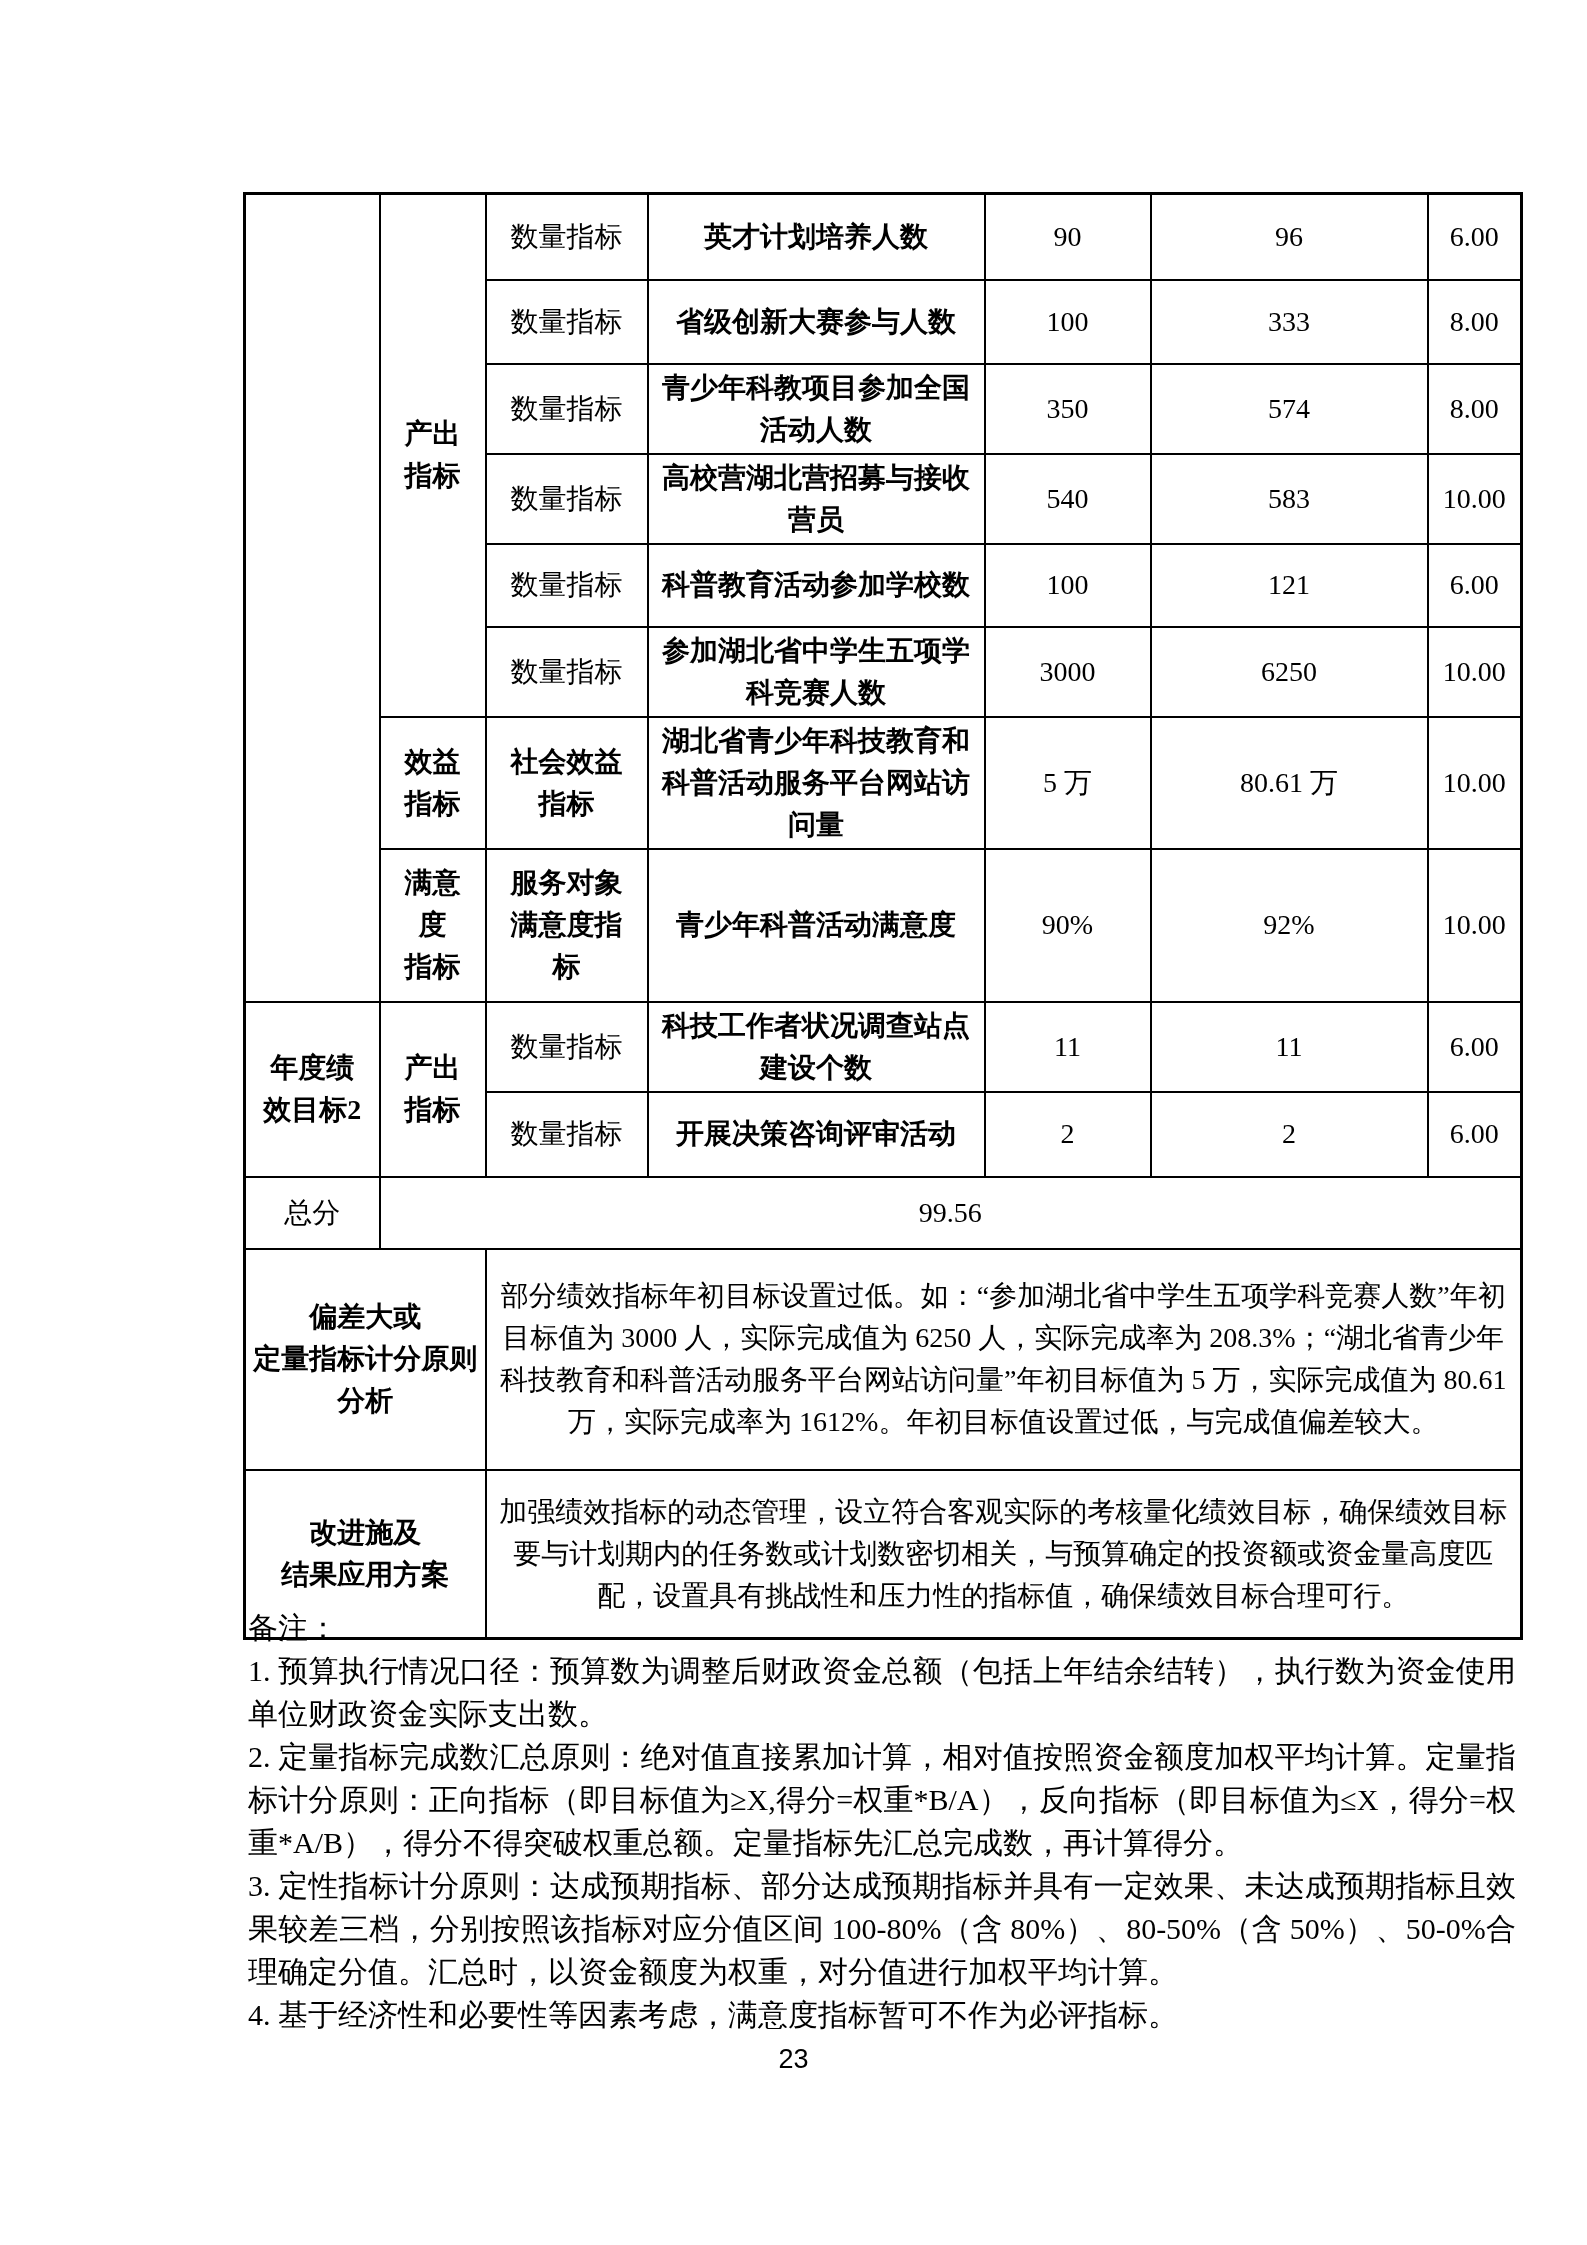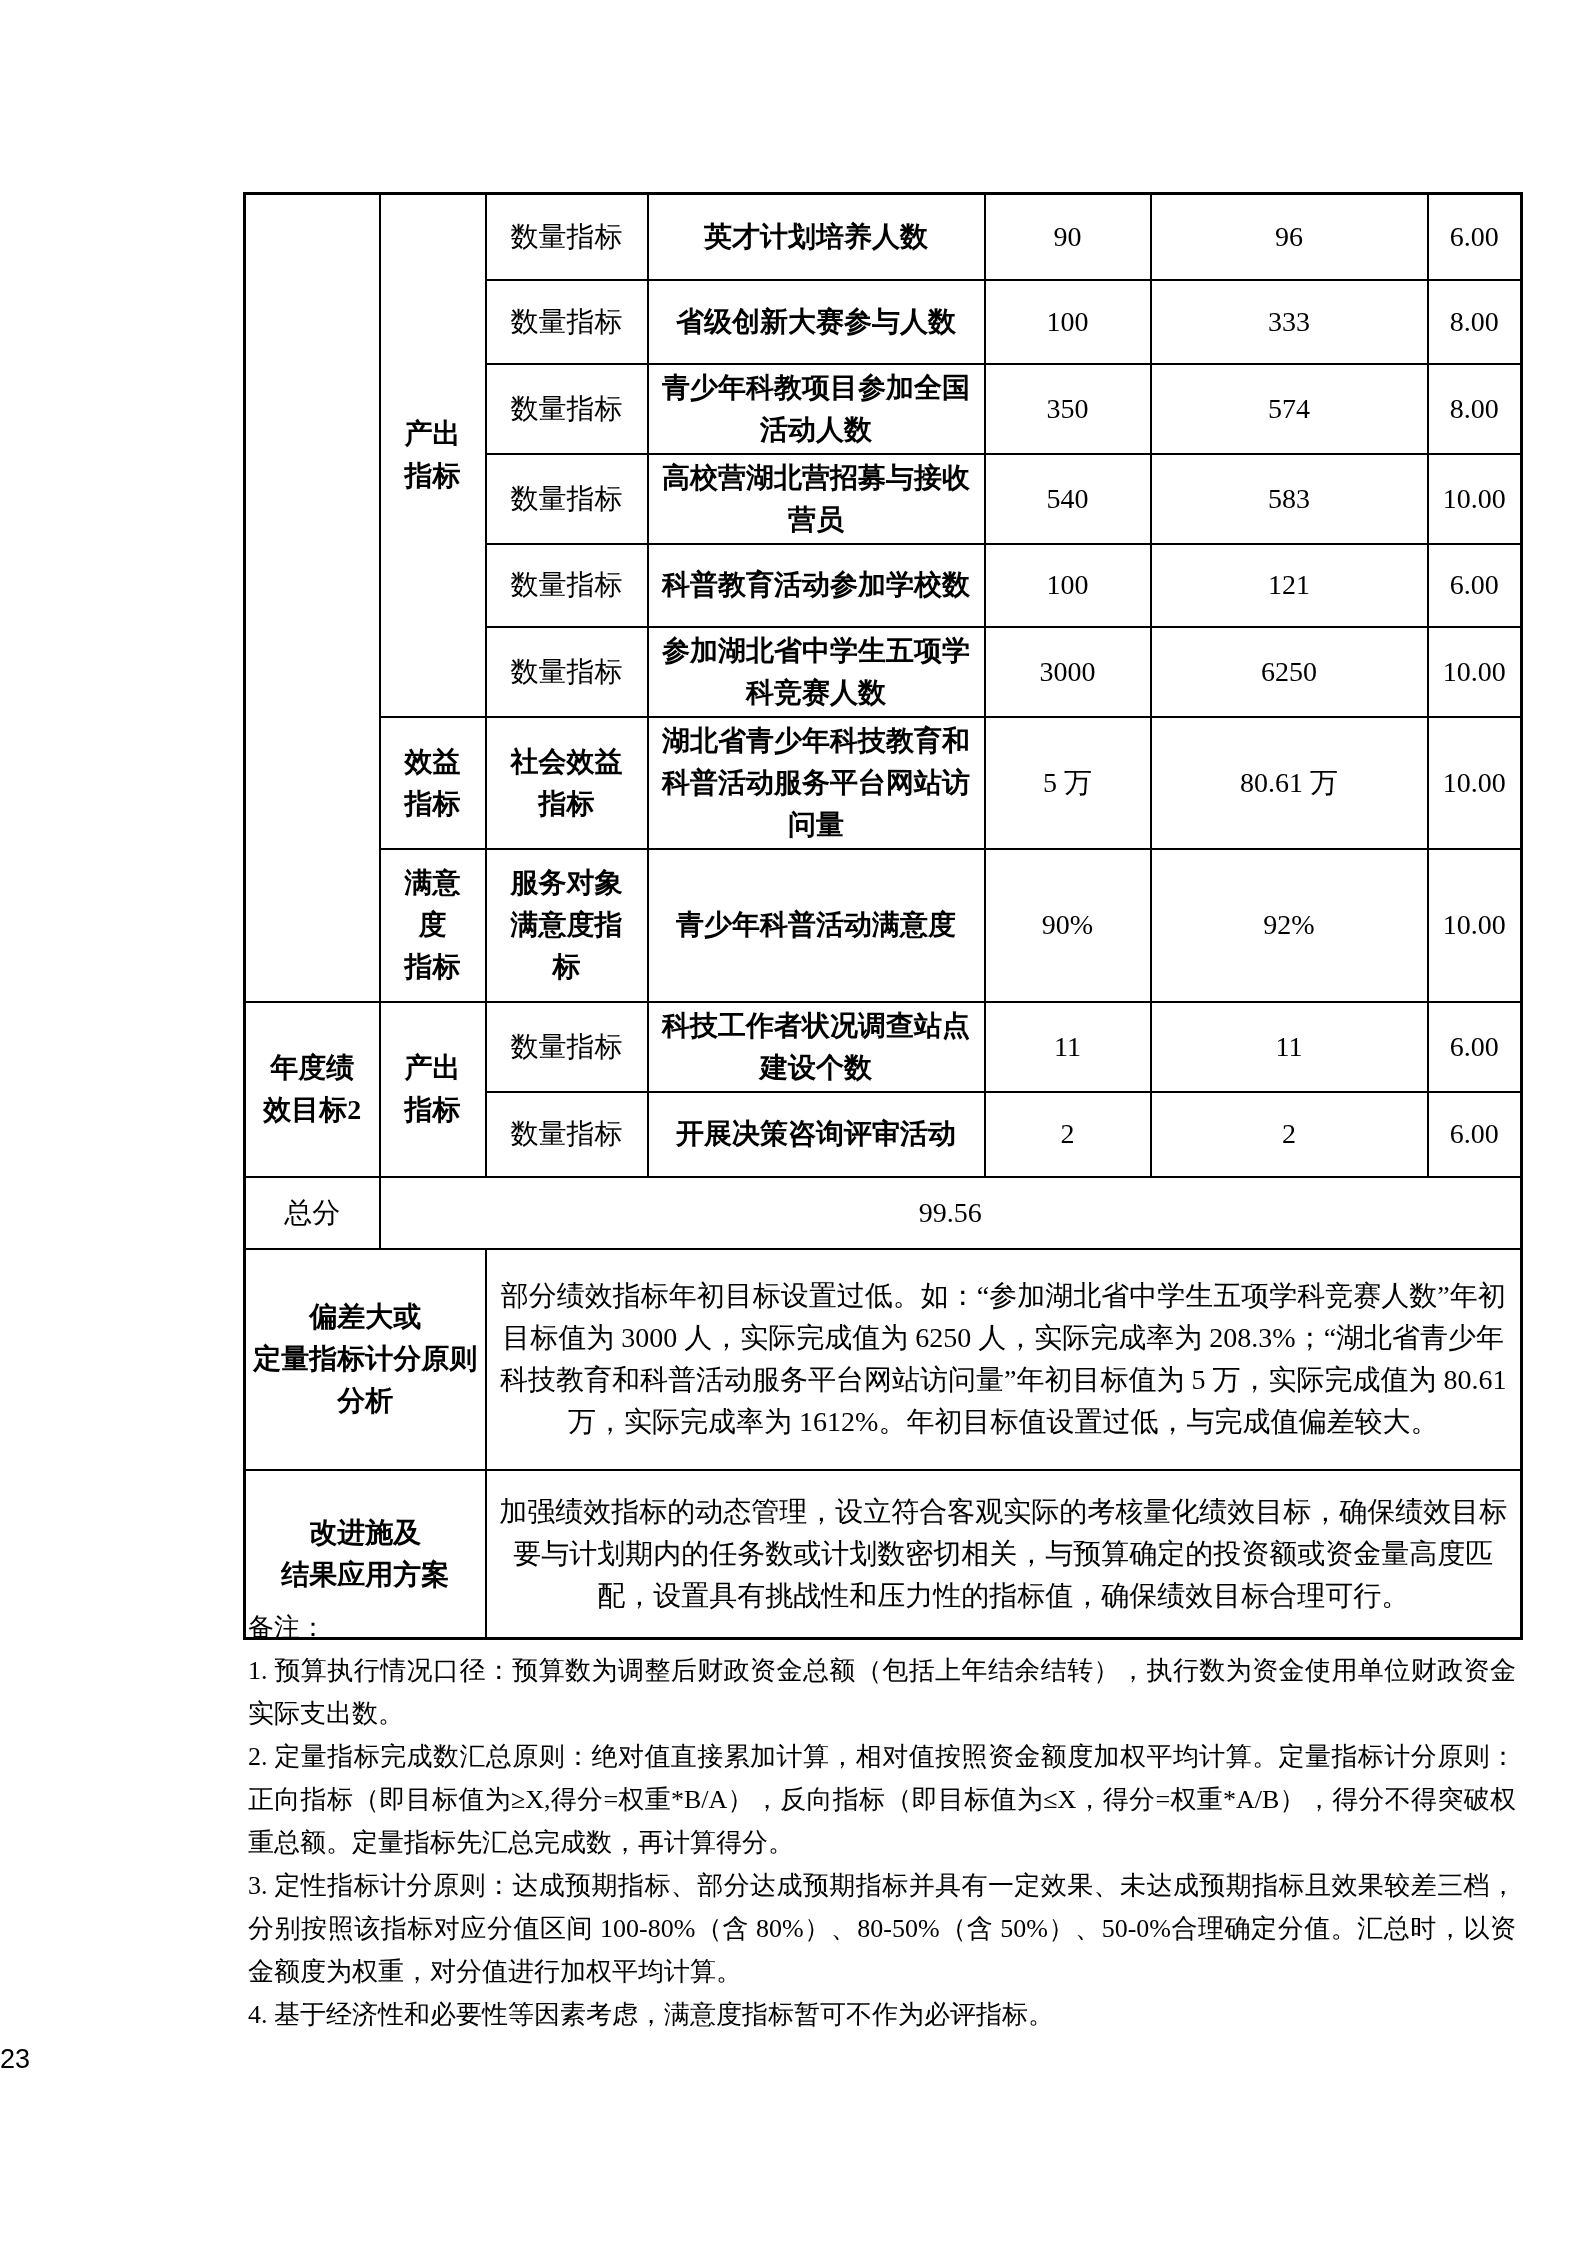--- a/index.html
+++ b/index.html
@@ -20,25 +20,25 @@
   }
   .pre{white-space:pre-line;font-weight:bold;}
   .name-cell{text-align:left;padding-left:10px;padding-right:6px;}
   .label-cell{text-align:center;}
   .text-cell{
     text-align:justify;line-height:50px;padding:12px 26px;vertical-align:middle;border-radius:29px;
   }
   .total-value-cell{text-align:center;}
   .notes{
     position:absolute;left:248px;top:1606px;width:1268px;
-    font-size:26px;line-height:43px;text-align:justify;
+    font-size:30px;line-height:43px;text-align:justify;
   }
   .notes p{margin:0;}
   .page-number{
-    position:absolute;top:2044px;left:0;width:1587px;text-align:left;
+    position:absolute;top:2044px;left:0;width:1587px;text-align:center;
     font-family:"Liberation Sans","DejaVu Sans",sans-serif;font-size:27px;
   }
 </style>
 </head>
 <body>
 
 <div class="page">
 
   <table class="doc-table">
     <colgroup>

